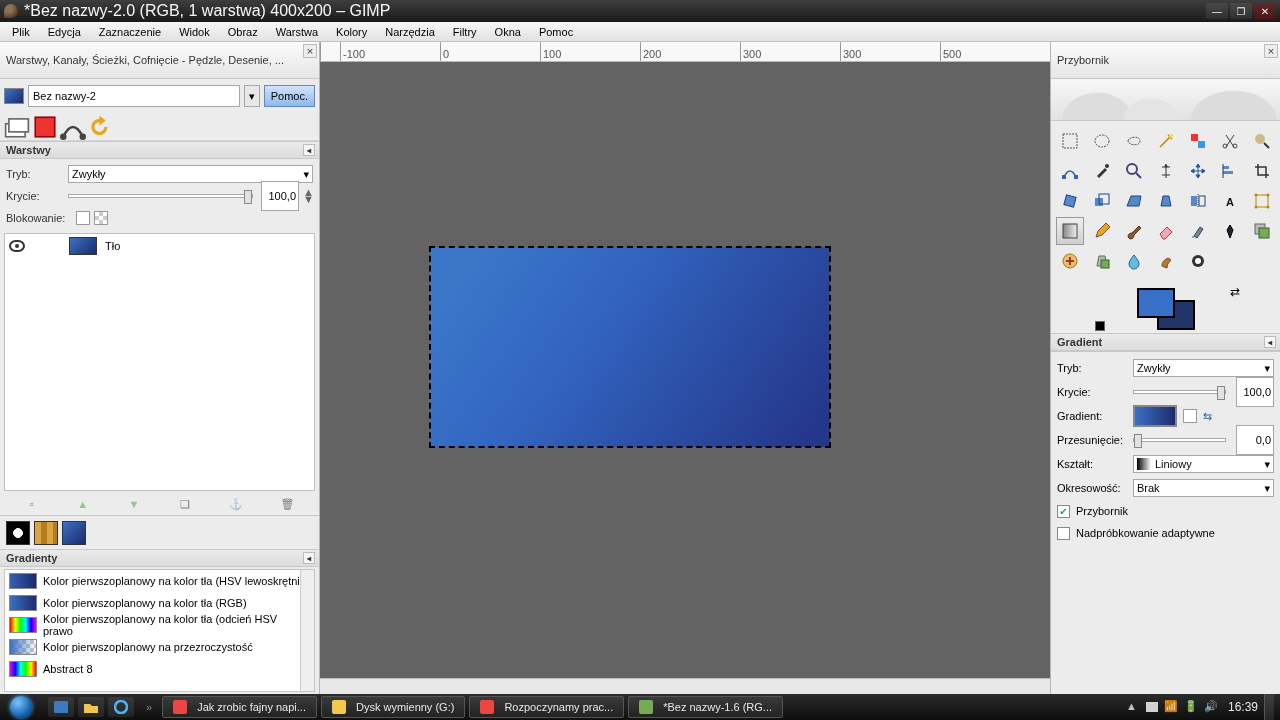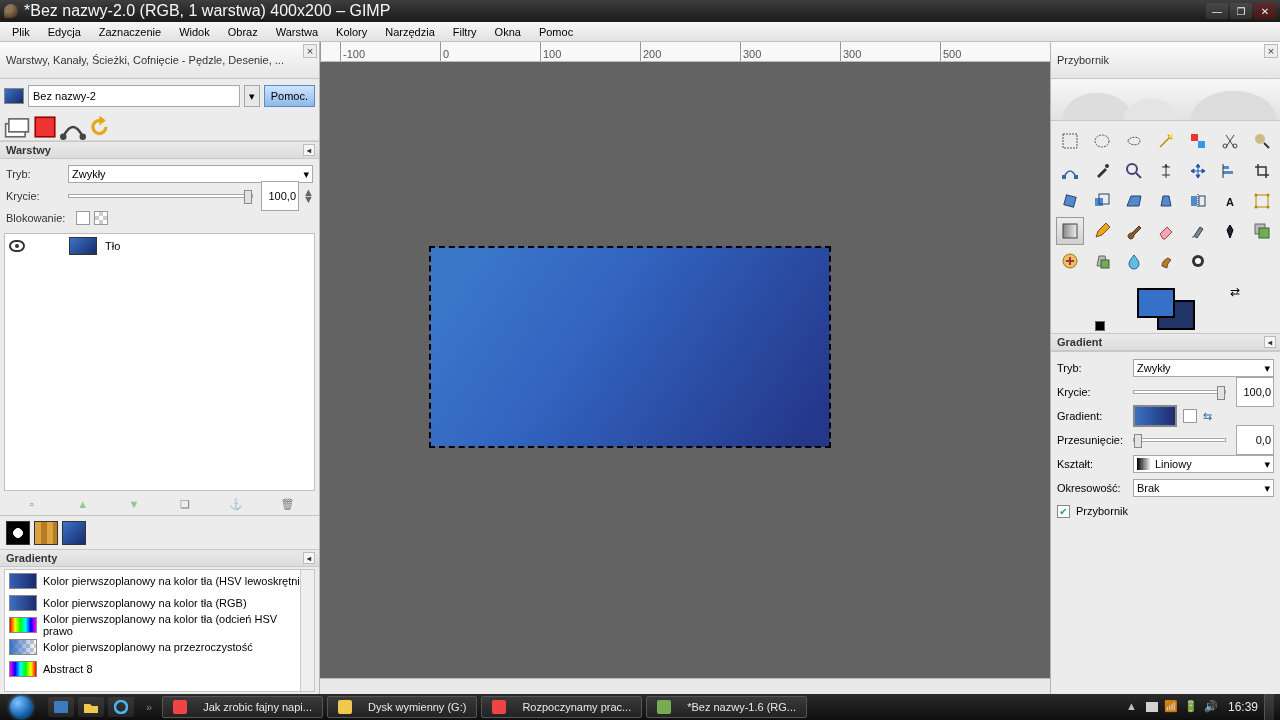--- a/index.html
+++ b/index.html
@@ -100,21 +100,21 @@
   .chk{display:flex;align-items:center;gap:6px;height:22px;}
   .chk .box{width:13px;height:13px;border:1px solid #888;background:#fff;display:flex;align-items:center;justify-content:center;font-size:10px;color:#2a6;}
 
   
   .taskbar{height:26px;background:linear-gradient(#2b2b2b,#0e0e0e);display:flex;align-items:center;color:#e8e8e8;padding-right:6px;}
   .start{width:42px;height:26px;display:flex;align-items:center;justify-content:center;}
   .start .orb{width:22px;height:22px;border-radius:50%;background:radial-gradient(circle at 35% 30%,#7ec5ff,#0a5aa8 70%);box-shadow:0 0 4px #4af;}
   .pinned{display:flex;gap:4px;padding:0 6px;}
   .pinned .p{width:26px;height:20px;background:rgba(255,255,255,.08);border-radius:2px;display:flex;align-items:center;justify-content:center;}
   .tasks{display:flex;gap:4px;flex:1;padding:0 4px;}
-  .task{height:22px;padding:0 10px;background:linear-gradient(#3a3a3a,#222);border:1px solid #555;border-radius:2px;display:flex;align-items:center;gap:16px;max-width:170px;overflow:hidden;white-space:nowrap;cursor:pointer;}
+  .task{height:22px;padding:0 10px;background:linear-gradient(#3a3a3a,#222);border:1px solid #555;border-radius:2px;display:flex;align-items:center;gap:10px;max-width:170px;overflow:hidden;white-space:nowrap;cursor:pointer;}
   .task .ic{width:14px;height:14px;border-radius:2px;}
   .tray{display:flex;align-items:center;gap:6px;}
   .tray .ti{width:14px;height:14px;opacity:.8;}
   .clock{font-size:12px;margin-left:4px;}
   .showdesk{width:10px;height:26px;background:rgba(255,255,255,.1);border-left:1px solid #555;margin-left:6px;}
 </style>
 </head>
 <body>
 
 <div class="titlebar">
@@ -743,20 +743,24 @@
         <span class="olbl">Okresowość:</span>
         <div class="osel">
             <span>Brak</span>
             <span>▾</span>
           </div>
       </div>
       <div class="chk">
         <span class="box">✔</span>
           <span>Przybornik</span>
       </div>
+      <div class="chk">
+        <span class="box"></span>
+          <span>Nadpróbkowanie adaptywne</span>
+      </div>
     </div>
   </div>
 </div>
 
 <div class="taskbar">
   <div class="start">
       <div class="orb"></div>
     </div>
   <div class="pinned">
     <div class="p">

